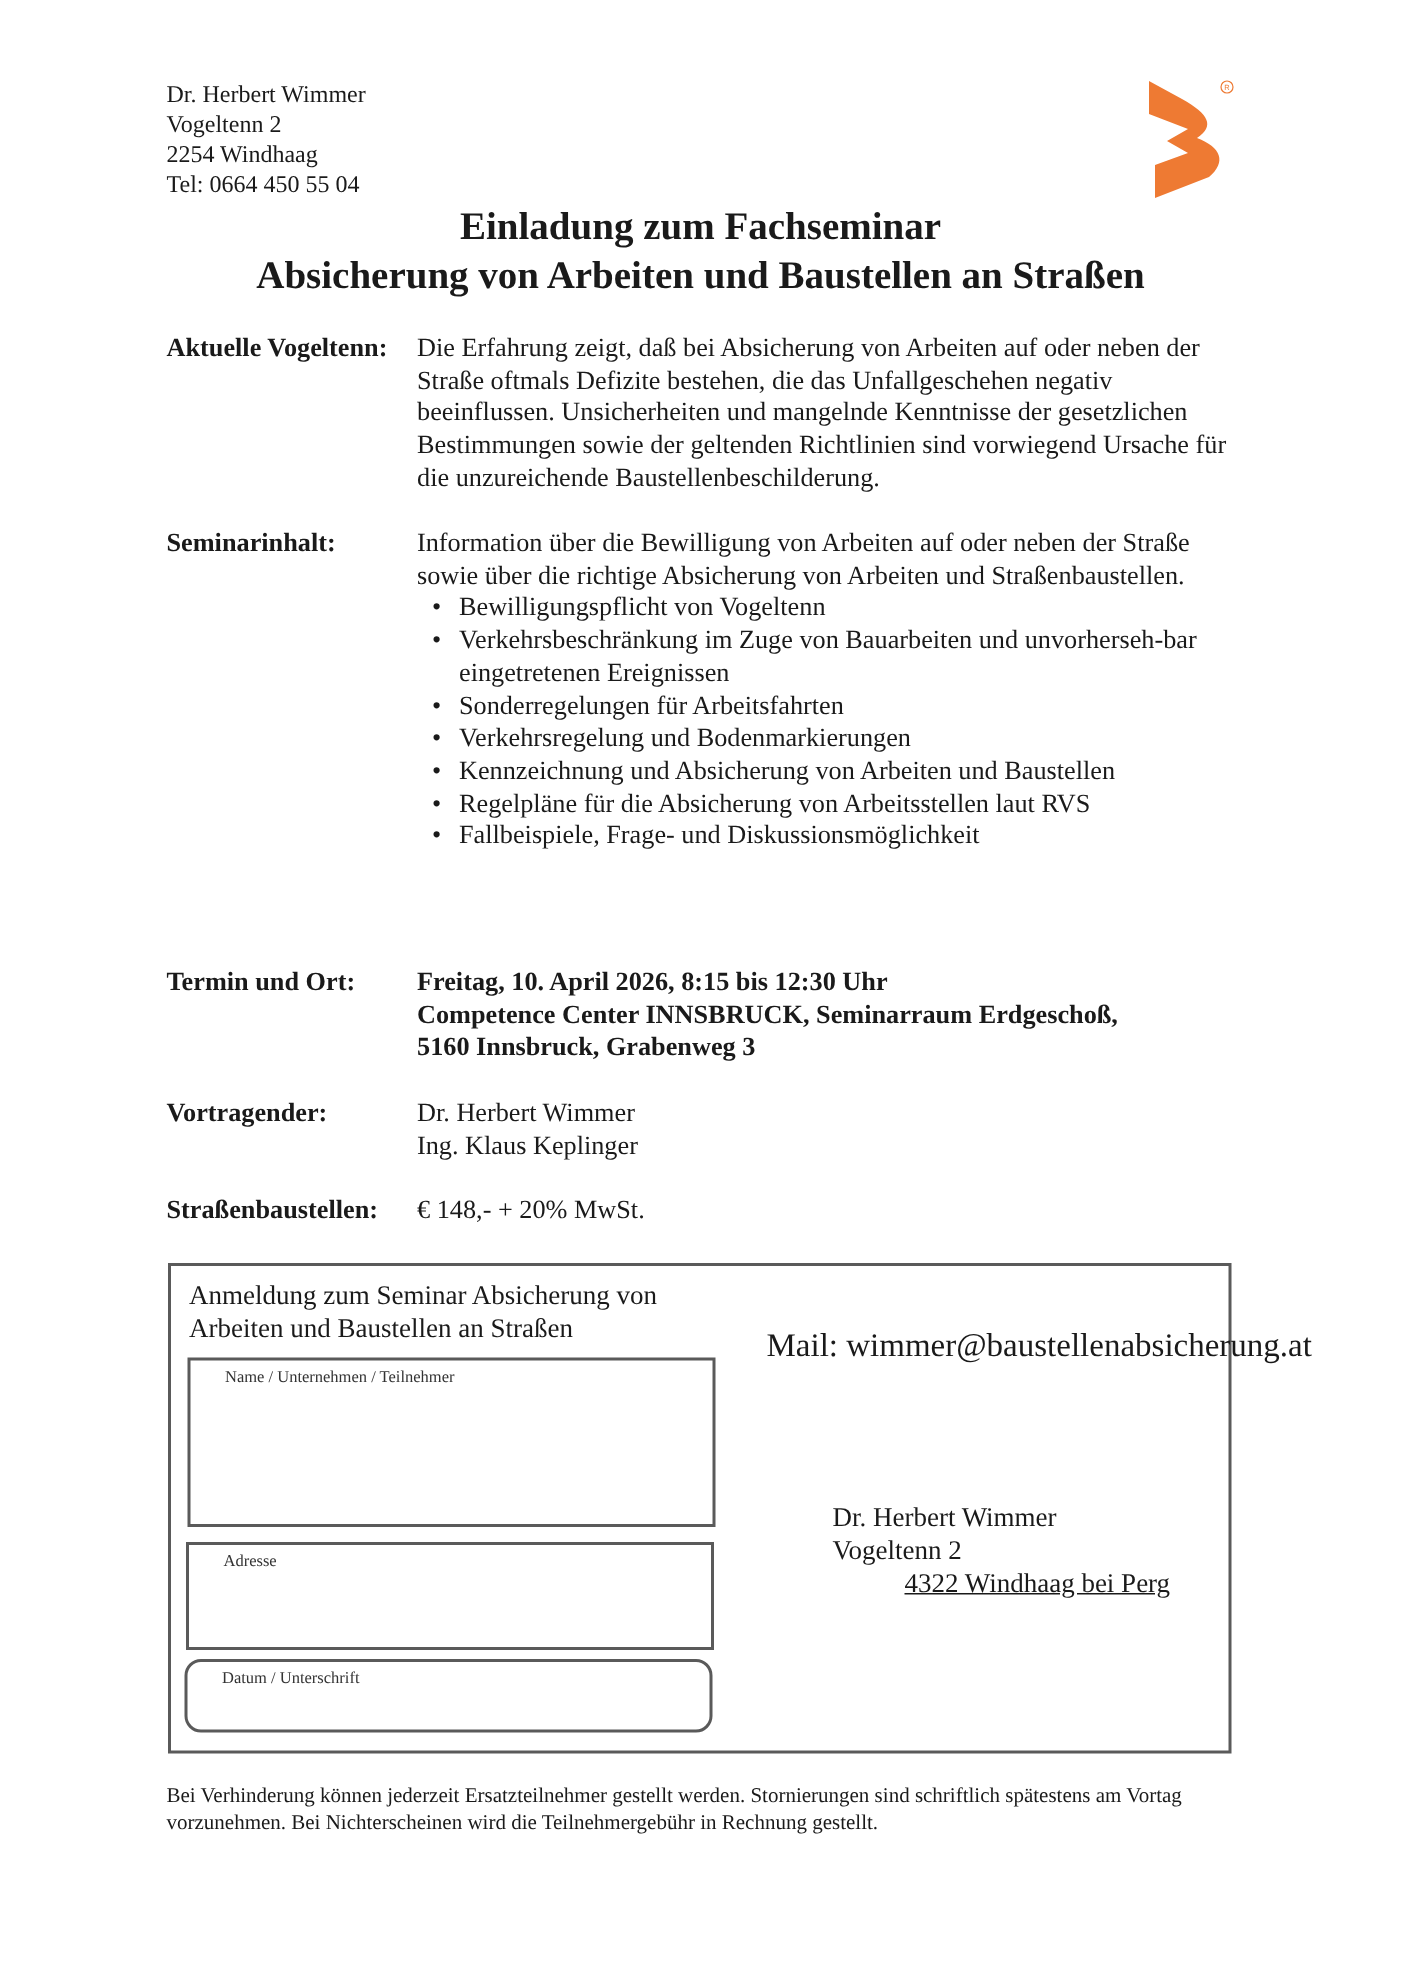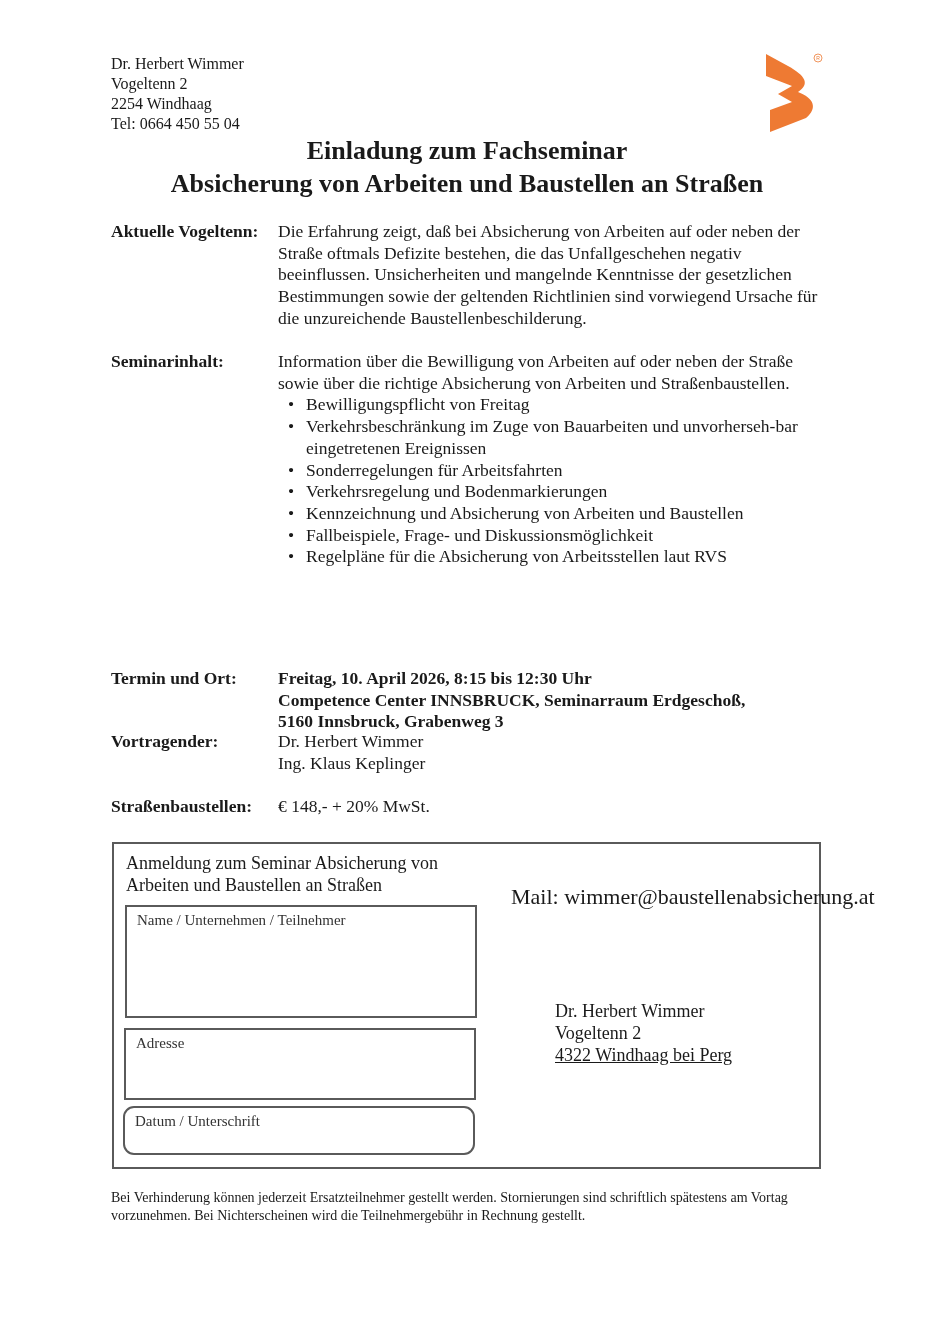--- a/index.html
+++ b/index.html
@@ -14,24 +14,24 @@
     .row { left: 111px; width: 720px; font-size: 17.5px; line-height: 21.7px; }
     .row .label { position: absolute; left: 0; top: 0; font-weight: bold; white-space: nowrap; }
     .row .content { position: absolute; left: 167px; top: 0; width: 545px; }
     .row .content.bold { font-weight: bold; }
     .bullets { margin: 0; padding: 0; list-style: none; }
     .bullets li { position: relative; padding-left: 28px; }
     .bullets li::before { content: "\2022"; position: absolute; left: 10px; top: 0; }
     .form-box { left: 112px; top: 842px; width: 709px; height: 327px; border: 2px solid #5a5a5a; box-sizing: border-box; }
     .form-title { left: 126px; top: 852px; font-size: 18px; line-height: 22px; }
     .field { position: absolute; border: 2px solid #5a5a5a; box-sizing: border-box; }
-    .field .flabel { position: absolute; left: 10px; top: 5px; font-size: 15px; color: #333; }
+    .field .flabel { position: absolute; left: 23px; top: 5px; font-size: 11px; color: #333; }
     .mail { left: 511px; top: 884px; font-size: 22px; white-space: nowrap; }
     .recipient { left: 555px; top: 1000px; font-size: 18px; line-height: 22px; }
-    .recipient .u { text-decoration: underline; }
+    .recipient .u { text-decoration: underline; margin-left: 48px; }
     .footer { left: 111px; top: 1189px; font-size: 14px; line-height: 18px; width: 720px; }
   </style>
 </head>
 <body>
 
 <div class="abs sender">
   <div>Dr. Herbert Wimmer</div>
   <div>Vogeltenn 2</div>
   <div>2254 Windhaag</div>
   <div>Tel: 0664 450 55 04</div>
@@ -53,32 +53,32 @@
 <div class="abs row" style="top:221px; height:110px;">
   <div class="label">Aktuelle Vogeltenn:</div>
   <div class="content">Die Erfahrung zeigt, daß bei Absicherung von Arbeiten auf oder neben der Straße oftmals Defizite bestehen, die das Unfallgeschehen negativ beeinflussen. Unsicherheiten und mangelnde Kenntnisse der gesetzlichen Bestimmungen sowie der geltenden Richtlinien sind vorwiegend Ursache für die unzureichende Baustellenbeschilderung.</div>
 </div>
 
 <div class="abs row" style="top:351px; height:275px;">
   <div class="label">Seminarinhalt:</div>
   <div class="content">
     <div>Information über die Bewilligung von Arbeiten auf oder neben der Straße sowie über die richtige Absicherung von Arbeiten und Straßenbaustellen.</div>
     <ul class="bullets">
-      <li>Bewilligungspflicht von Freitag</li>
+      <li>Bewilligungspflicht von Vogeltenn</li>
       <li>Verkehrsbeschränkung im Zuge von Bauarbeiten und unvorherseh-bar eingetretenen Ereignissen</li>
       <li>Sonderregelungen für Arbeitsfahrten</li>
       <li>Verkehrsregelung und Bodenmarkierungen</li>
       <li>Kennzeichnung und Absicherung von Arbeiten und Baustellen</li>
+      <li>Regelpläne für die Absicherung von Arbeitsstellen laut RVS</li>
       <li>Fallbeispiele, Frage- und Diskussionsmöglichkeit</li>
-      <li>Regelpläne für die Absicherung von Arbeitsstellen laut RVS</li>
     </ul>
   </div>
 </div>
 
-<div class="abs row" style="top:644px; height:70px;margin-top:24px;">
+<div class="abs row" style="top:644px; height:70px;">
   <div class="label">Termin und Ort:</div>
   <div class="content bold">
     <div>Freitag, 10. April 2026, 8:15 bis 12:30 Uhr</div>
     <div>Competence Center INNSBRUCK, Seminarraum Erdgeschoß,</div>
     <div>5160 Innsbruck, Grabenweg 3</div>
   </div>
 </div>
 
 <div class="abs row" style="top:731px; height:46px;">
   <div class="label">Vortragender:</div>

